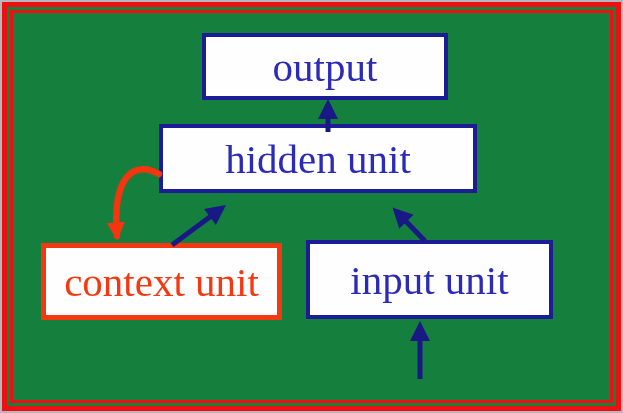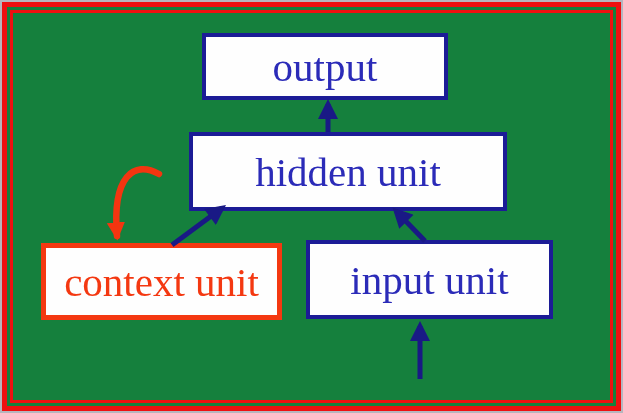--- a/index.html
+++ b/index.html
@@ -42,21 +42,21 @@
   }
   .node-blue {
     border: 4px solid #1c1c96;
     color: #2b2bb8;
   }
   .node-red {
     border: 5px solid #f43811;
     color: #f43811;
   }
   .node-output  { left: 202px; top: 33px;  width: 246px; height: 67px; }
-  .node-hidden  { left: 159px; top: 132px; width: 318px; height: 79px; margin-left: 30px; }
+  .node-hidden  { left: 159px; top: 124px; width: 318px; height: 69px; }
   .node-context { left: 41px;  top: 243px; width: 241px; height: 77px; }
   .node-input   { left: 306px; top: 240px; width: 247px; height: 79px; }
   
   .arrows {
     position: absolute; inset: 0;
     width: 623px; height: 413px;
     z-index: 2; pointer-events: none;
   }
   .edge-blue { stroke: #191985; stroke-width: 5; fill: none; }
   .edge-red  { stroke: #f43510; stroke-width: 6.5; fill: none; stroke-linecap: round; }

